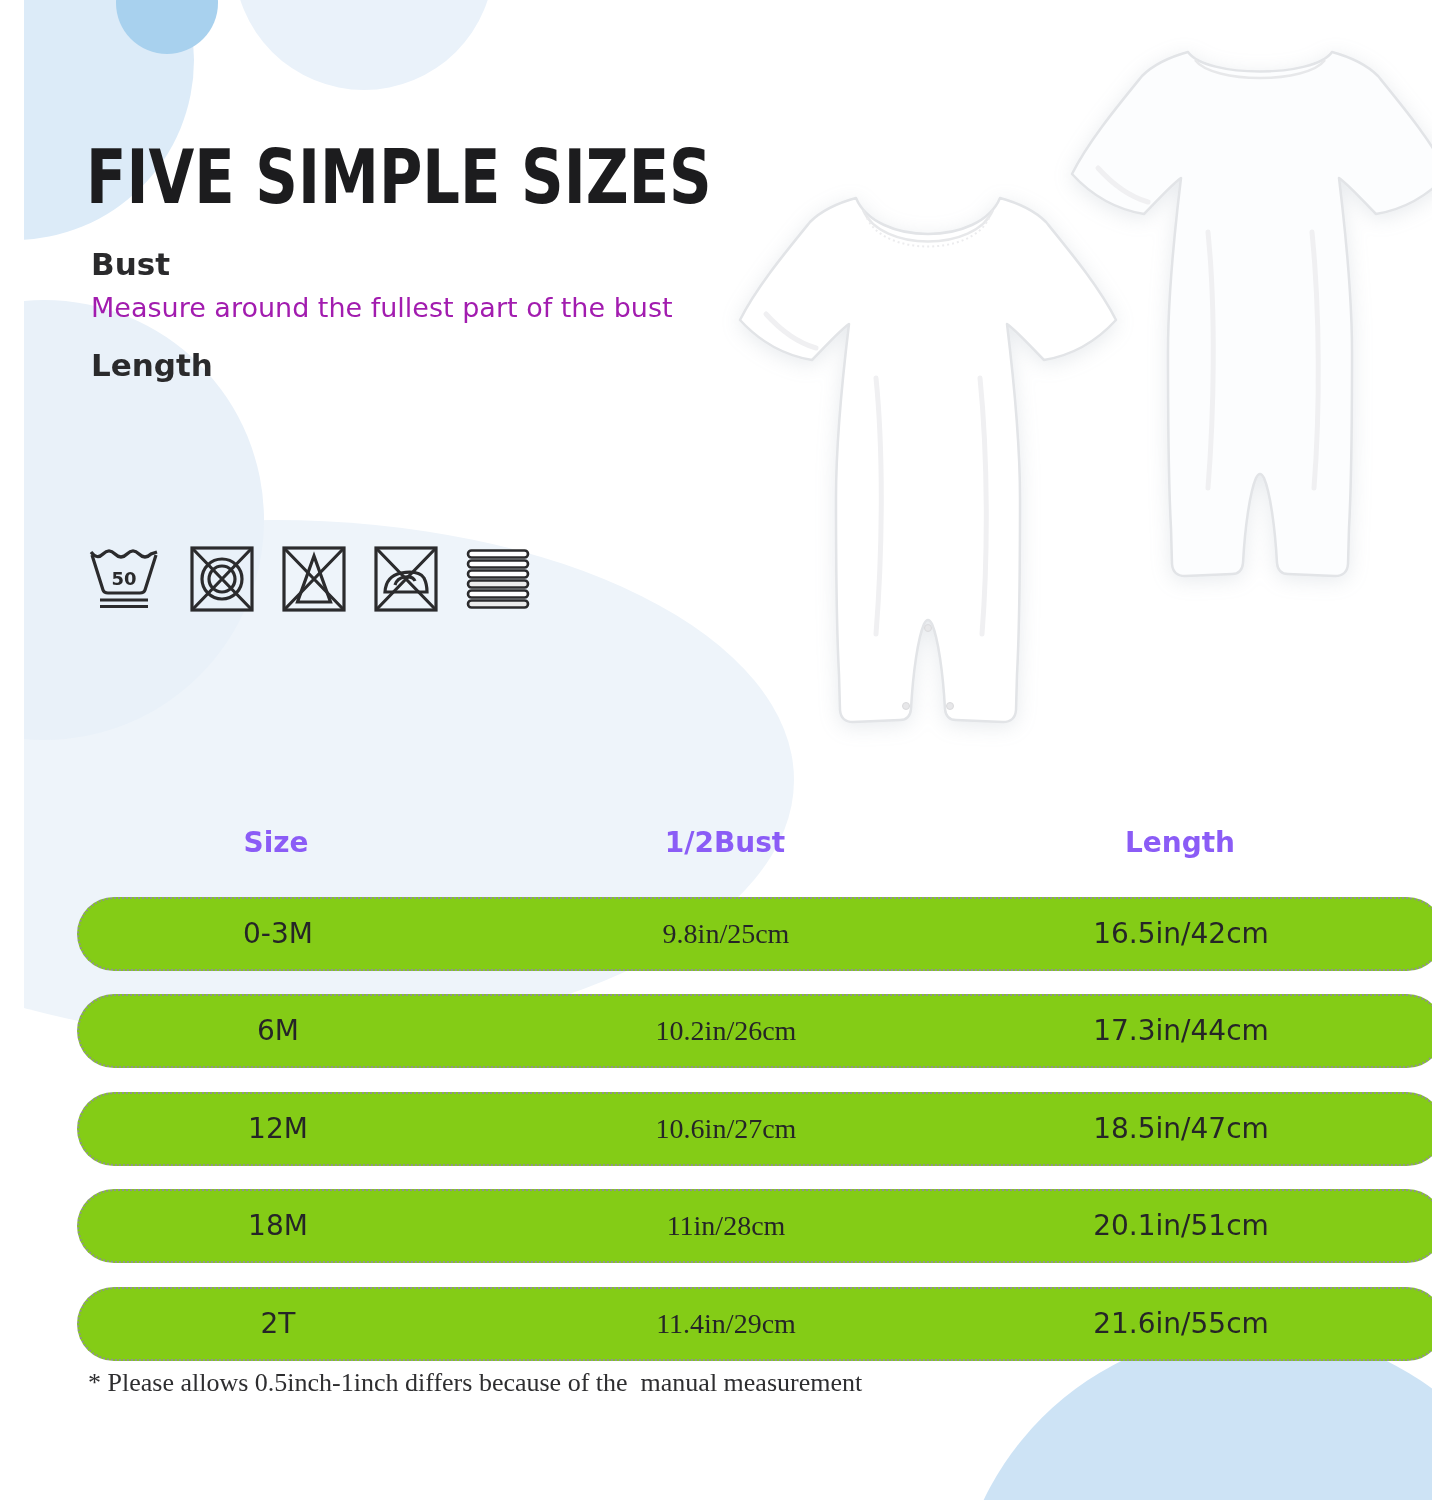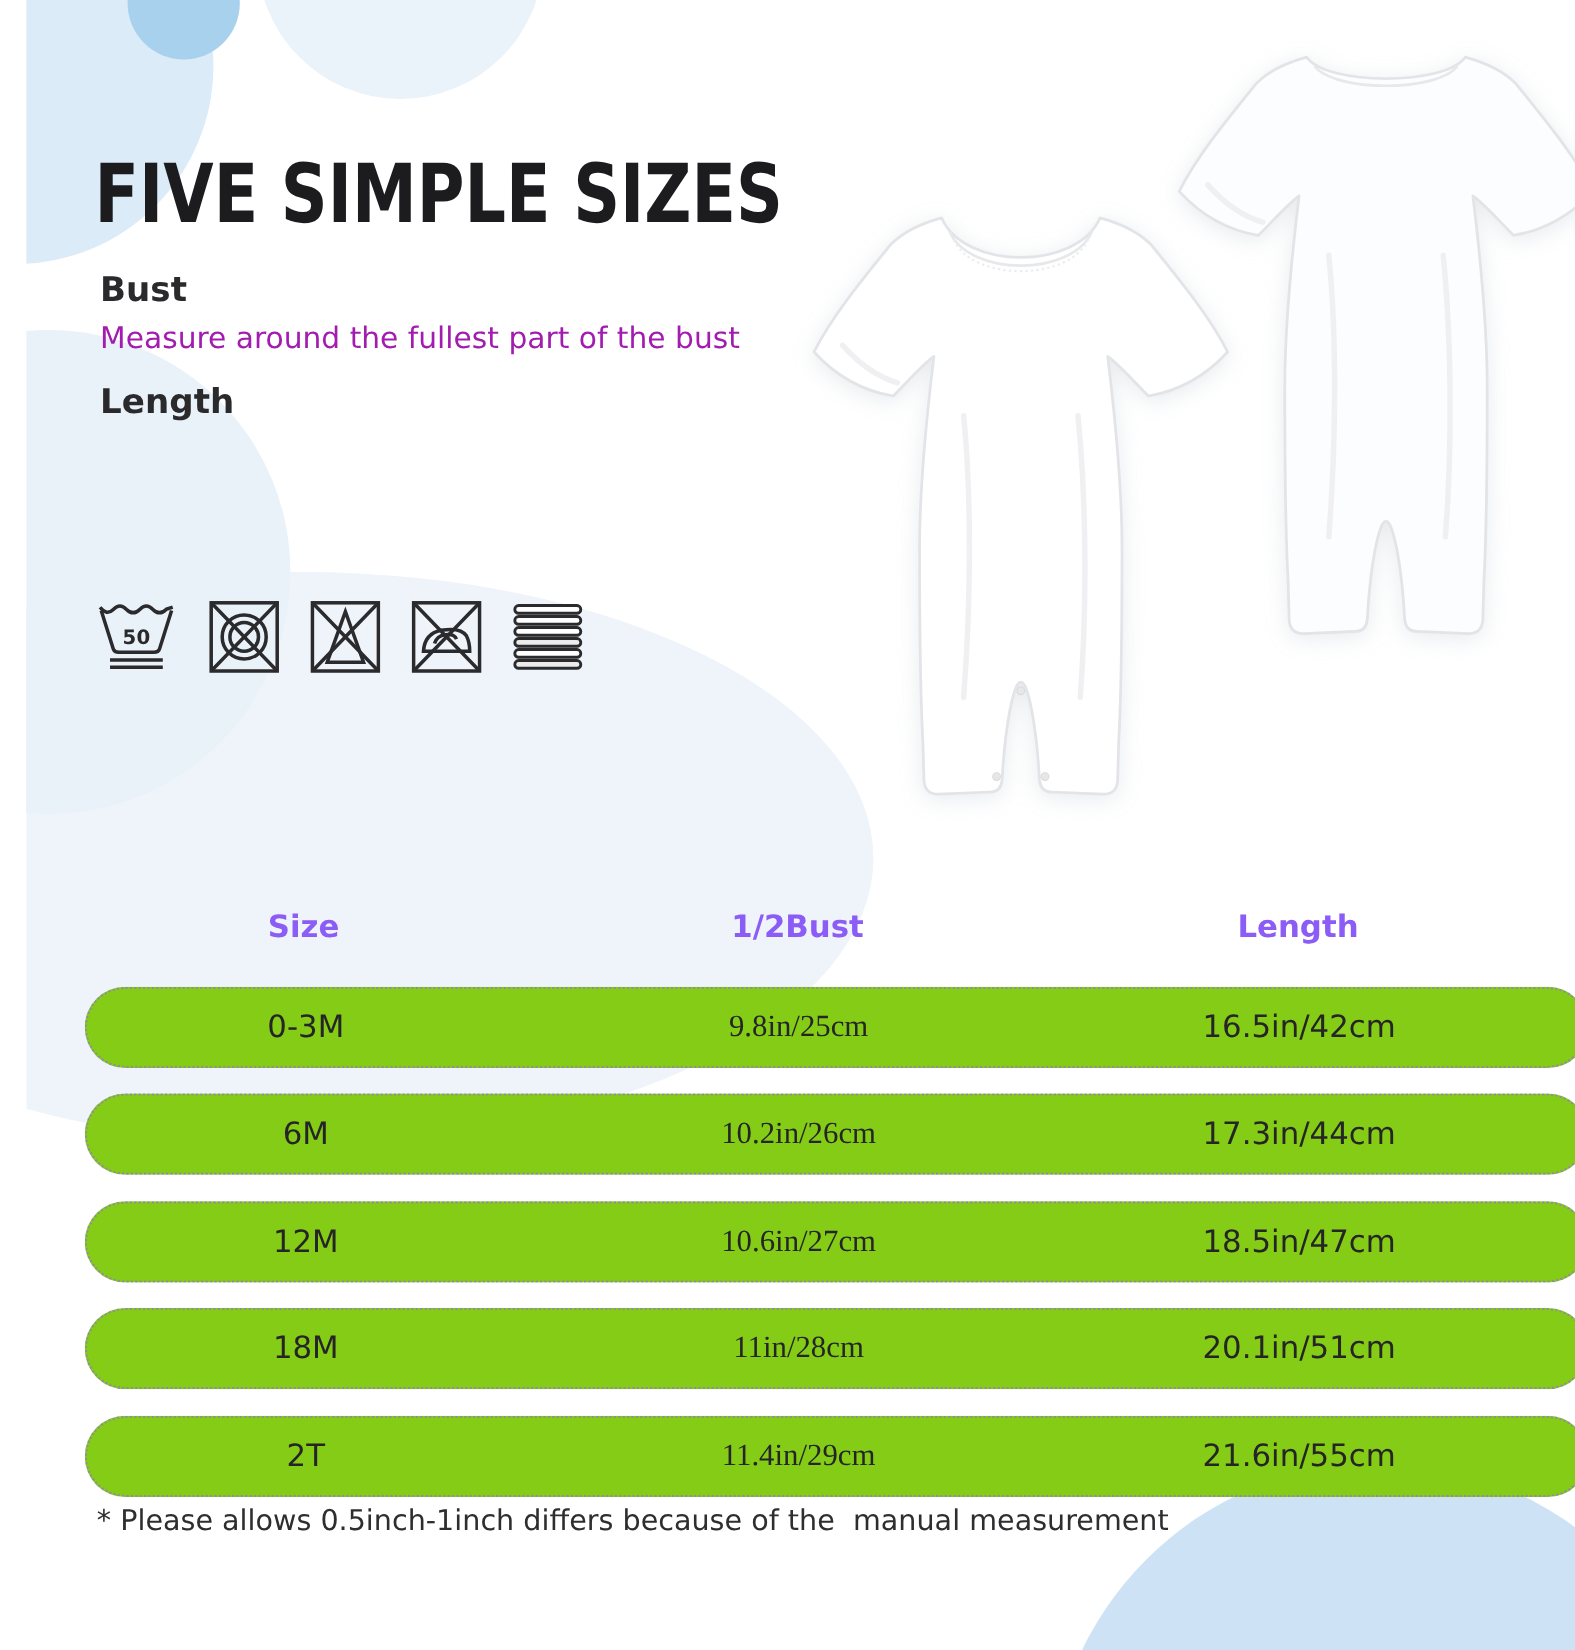--- a/index.html
+++ b/index.html
@@ -47,21 +47,21 @@
 
   .pill{position:absolute;left:53px;width:1363px;height:70px;background:#84cc16;
         border:2px dotted #8f9093;border-radius:38px;}
   .pill span{position:absolute;top:0;line-height:70px;transform:translateX(-50%);
              font-size:28px;color:#252527;white-space:nowrap;}
   .cell-size{left:199px;}
   .cell-bust{left:647px;font-family:Liberation Serif, serif;}
   .cell-length{left:1102px;}
 
   .footnote{position:absolute;left:64px;top:1368px;margin:0;font-size:26px;color:#2e2e30;
-            white-space:pre-wrap;}
+            white-space:pre-wrap;font-family:Liberation Serif, serif;}
 </style>
 </head>
 <body>
 
 <div class="canvas">
 
   <div class="blob" id="blob-center"></div>
   <div class="blob" id="blob-left"></div>
   <div class="blob" id="blob-topleft"></div>
   <div class="blob" id="blob-topcenter"></div>

